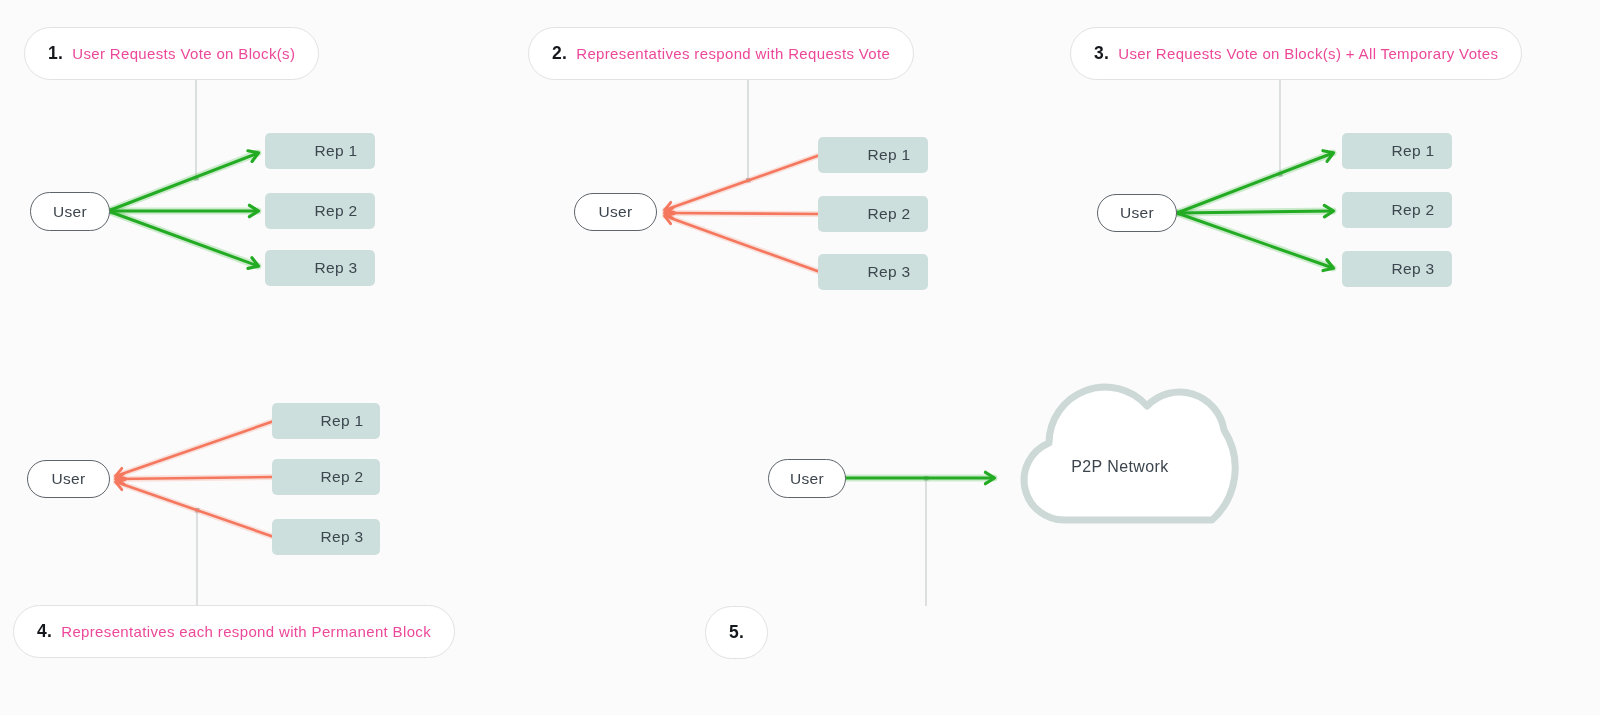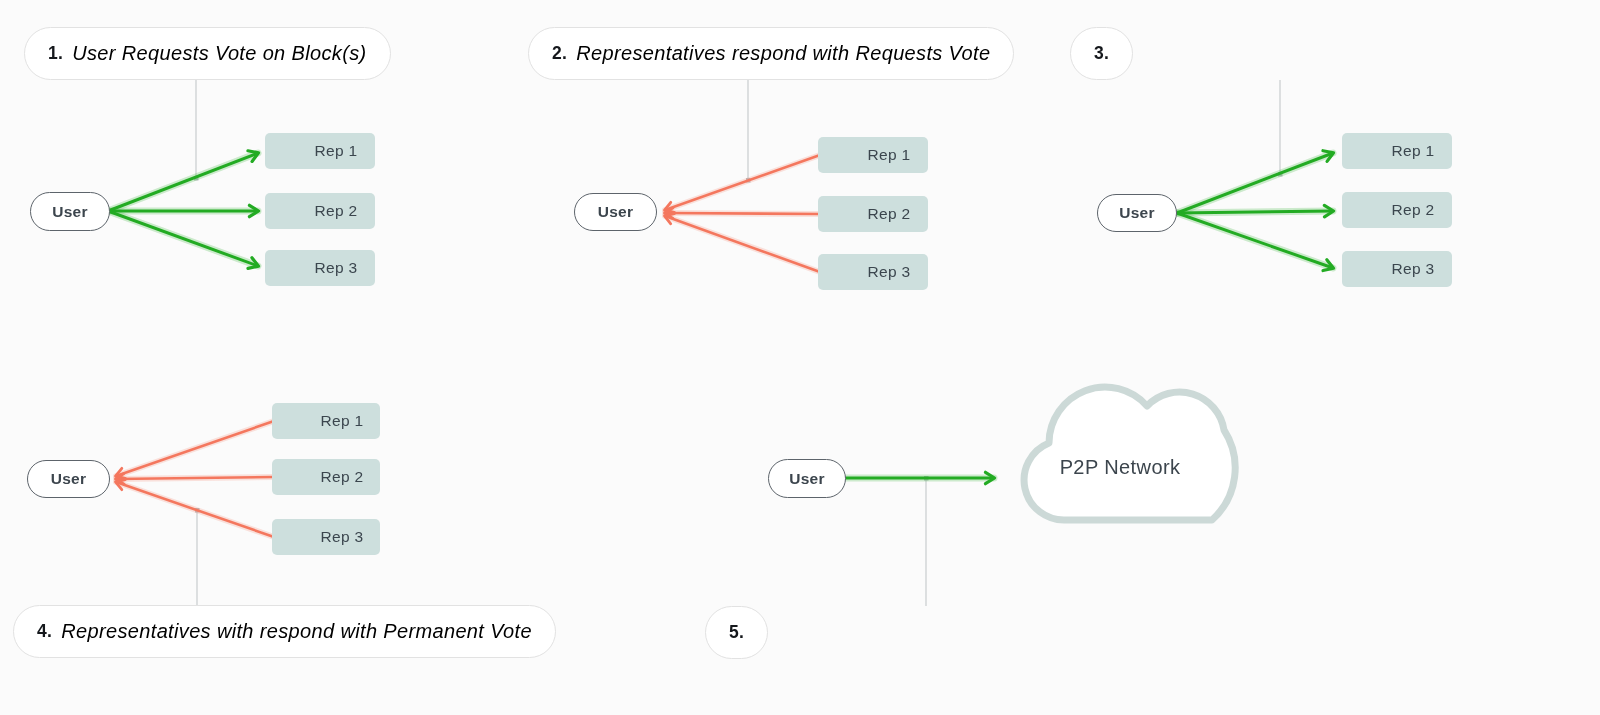--- a/index.html
+++ b/index.html
@@ -27,46 +27,46 @@
     background:#ffffff;
     border:1px solid #e2e2e2;
     border-radius:27px;
     box-sizing:border-box;
     white-space:nowrap;
   }
   .pill .num{
     font-size:17.5px;font-weight:bold;color:#15181c;letter-spacing:.3px;
   }
   .pill .ttl{
-    font-size:20px;color:#000000;letter-spacing:.35px;font-style:italic;
+    font-size:15px;color:#ec4899;letter-spacing:.35px;
   }
   
   .user{
     position:absolute;z-index:2;
     display:flex;align-items:center;justify-content:center;
     background:#ffffff;
     border:1.6px solid #5d646b;
     border-radius:20px;
     box-sizing:border-box;
-    font-size:15.5px;color:#3c454d;letter-spacing:.3px;font-weight:bold;
+    font-size:15.5px;color:#3c454d;letter-spacing:.3px;
   }
   
   .rep{
     position:absolute;z-index:2;
     display:flex;align-items:center;justify-content:center;
     background:var(--repfill,#cddfdd);
     border-radius:5px;
     box-sizing:border-box;
     font-size:15.5px;color:#3b464e;letter-spacing:.3px;padding-left:32px;
   }
   
   .cloud-label{
     position:absolute;z-index:2;
     display:flex;align-items:center;justify-content:center;
-    font-size:20px;color:#3c454d;letter-spacing:.4px;
+    font-size:16px;color:#3c454d;letter-spacing:.4px;
     white-space:nowrap;
   }
   
   .conn{stroke:#c9cdcf;stroke-width:1.2;fill:none;}
   .dot{fill:#b7bdc0;}
   .line-g{stroke:var(--green,#23ab23);stroke-width:3;fill:none;}
   .glow-g{stroke:var(--green,#23ab23);stroke-width:7;opacity:.22;fill:none;stroke-linecap:round;}
   .line-s{stroke:var(--salmon,#f4775e);stroke-width:2.6;fill:none;}
   .glow-s{stroke:var(--salmon,#f4775e);stroke-width:6;opacity:.2;fill:none;stroke-linecap:round;}
   .mk-g{stroke:var(--green,#23ab23);}
@@ -172,20 +172,21 @@
   </div>
   <div class="rep" style="left:818px;top:196px;width:110px;height:36px;">
     <span>Rep 2</span>
   </div>
   <div class="rep" style="left:818px;top:254px;width:110px;height:36px;">
     <span>Rep 3</span>
   </div>
 
   <div class="pill" style="left:1070px;top:27px;">
     <span class="num">3.</span>
+    <span class="ttl">User Requests Vote on Block(s) + All Temporary Votes</span>
   </div>
   <div class="user" style="left:1097px;top:194px;width:80px;height:38px;">
     <span>User</span>
   </div>
   <div class="rep" style="left:1342px;top:133px;width:110px;height:36px;">
     <span>Rep 1</span>
   </div>
   <div class="rep" style="left:1342px;top:192px;width:110px;height:36px;">
     <span>Rep 2</span>
   </div>
@@ -200,21 +201,21 @@
     <span>Rep 1</span>
   </div>
   <div class="rep" style="left:272px;top:459px;width:108px;height:36px;">
     <span>Rep 2</span>
   </div>
   <div class="rep" style="left:272px;top:519px;width:108px;height:36px;">
     <span>Rep 3</span>
   </div>
   <div class="pill" style="left:13px;top:605px;">
     <span class="num">4.</span>
-    <span class="ttl">Representatives with respond with Permanent Vote</span>
+    <span class="ttl">Representatives each respond with Permanent Block</span>
   </div>
 
   <div class="user" style="left:768px;top:459px;width:78px;height:39px;">
     <span>User</span>
   </div>
   <div class="cloud-label" style="left:1040px;top:452px;width:160px;height:30px;">
     <span>P2P Network</span>
   </div>
   <div class="pill" style="left:705px;top:606px;">
     <span class="num">5.</span>

